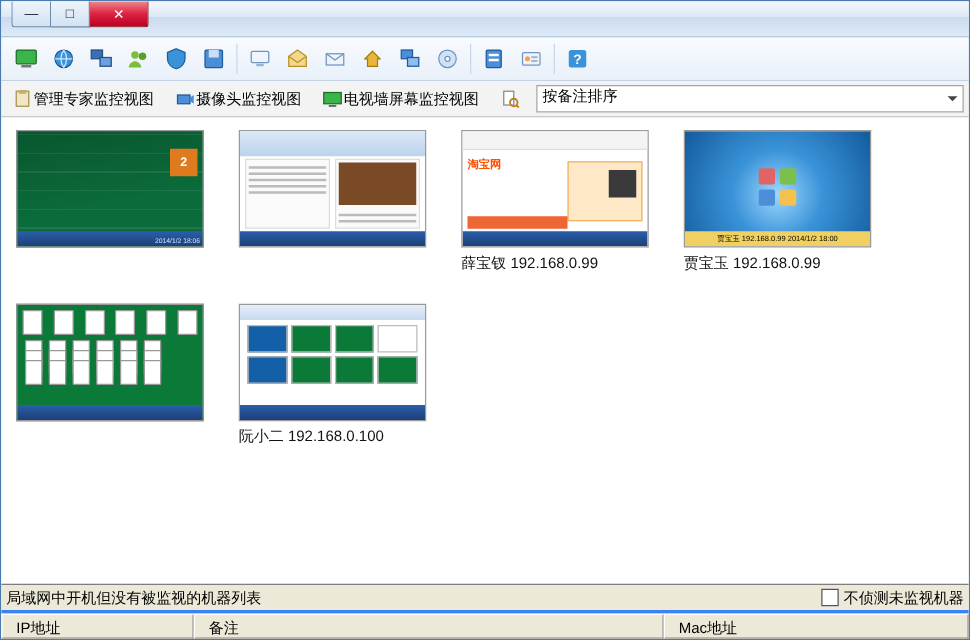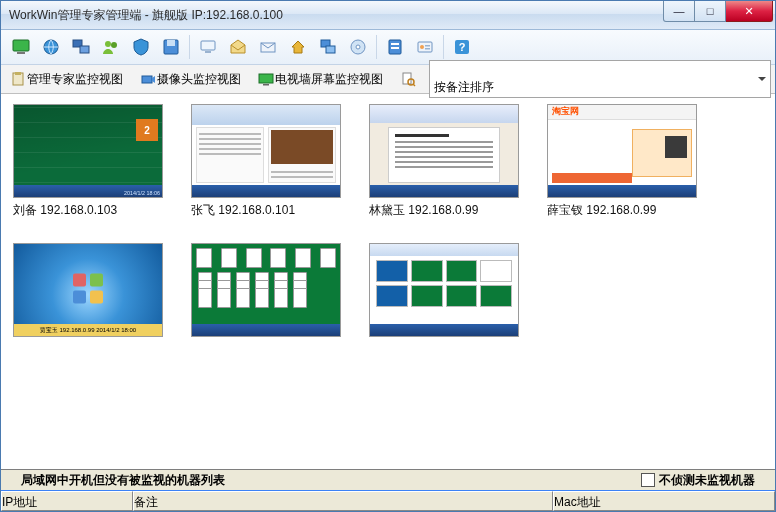--- a/index.html
+++ b/index.html
@@ -15,21 +15,21 @@
   
   .toolbar{height:34px;background:linear-gradient(to bottom,#f8fbfe,#e8f0f9);border-bottom:1px solid #c3d3e6;display:flex;align-items:center;padding:0 6px;gap:2px;}
   .tbtn{width:26px;height:26px;border:1px solid transparent;border-radius:3px;display:flex;align-items:center;justify-content:center;}
   .tbtn svg{width:20px;height:20px;}
   .tsep{width:1px;height:24px;background:#c9d7e8;margin:0 2px;}
   
   .tabstrip{height:28px;background:#f3f3f3;border-bottom:1px solid #bfbfbf;display:flex;align-items:center;padding:0 4px;gap:8px;}
   .tab{display:flex;align-items:center;gap:0;padding:2px 4px;color:#000000;white-space:nowrap;}
   .tab .ticon{width:18px;height:18px;display:inline-flex;align-items:center;justify-content:center;}
   .tab .ticon svg{width:16px;height:16px;}
-  .sort-select{flex:1;height:20px;border:1px solid #a5a5a5;background:#fff;padding:16px 18px 0 4px;position:relative;font-size:12px;display:flex;align-items:center;min-width:120px;}
+  .sort-select{flex:1;height:20px;border:1px solid #a5a5a5;background:#fff;padding:0 18px 0 4px;position:relative;font-size:12px;display:flex;align-items:flex-start;min-width:120px;}
   .sort-select::after{content:"";position:absolute;right:4px;top:50%;margin-top:-2px;border:4px solid transparent;border-top-color:#444;}
   
   .main{flex:1;background:#fff;overflow:auto;padding:10px 12px;}
   .grid{display:flex;flex-wrap:wrap;gap:24px 28px;}
   .thumb{width:150px;display:flex;flex-direction:column;}
   .thumb .screen{width:150px;height:94px;border:1px solid #9a9a9a;box-sizing:border-box;position:relative;overflow:hidden;}
   .thumb .caption{margin-top:4px;color:#111;white-space:nowrap;overflow:hidden;text-overflow:ellipsis;text-align:left;font-size:12px;}
   
   .taskbar{position:absolute;left:0;right:0;bottom:0;height:12px;background:linear-gradient(to bottom,#2a5faa,#1c3f78);}
   .taskbar small{position:absolute;right:2px;bottom:1px;color:#cfe3ff;font-size:6px;transform:scale(.9);transform-origin:right bottom;}
@@ -46,21 +46,21 @@
   .bw-img{height:34px;margin:2px;background:#7a4a26;}
   .bw-lines{padding:2px;}
   .bw-lines i{display:block;height:2px;background:#bbb;margin:3px 0;}
   .s-doc{background:#f1ebe0;}
   .doc-bar{position:absolute;left:0;right:0;top:0;height:18px;background:linear-gradient(to bottom,#e8eefb,#c6d6ee);}
   .doc-page{position:absolute;left:18px;right:18px;top:22px;bottom:14px;background:#fff;border:1px solid #ccc;padding:6px;}
   .doc-page b{display:block;height:3px;background:#333;margin-bottom:4px;width:55%;}
   .doc-page i{display:block;height:2px;background:#9a9a9a;margin:3px 0;}
   .s-taobao{background:#fff;}
   .tb-head{position:absolute;left:0;right:0;top:0;height:14px;background:#f4f4f4;border-bottom:1px solid #ddd;}
-  .tb-logo{position:absolute;left:4px;top:0;color:#ff5000;font-weight:700;font-size:9px;}
+  .tb-logo{position:absolute;left:4px;top:20px;color:#ff5000;font-weight:700;font-size:9px;}
   .tb-promo{position:absolute;right:4px;top:24px;width:58px;height:46px;background:#ffe8c8;border:1px solid #f0b060;}
   .tb-promo::after{content:"";position:absolute;right:4px;top:6px;width:22px;height:22px;background:#3a3a3a;}
   .tb-ad{position:absolute;left:4px;bottom:14px;right:64px;height:10px;background:#e63;}
   .s-solitaire{background:#0b7a38;}
   .cards-row{position:absolute;left:4px;right:4px;top:16px;display:flex;gap:3px;}
   .card{width:12px;height:16px;background:#fff;border:1px solid #999;border-radius:1px;}
   .deck{position:absolute;left:6px;top:2px;display:flex;gap:3px;}
   .deck .card{height:14px;}
   .s-win7{background:radial-gradient(circle at 50% 55%,#9ed7ff 0%,#3a93d8 40%,#125a9c 100%);}
   .win-logo{position:absolute;left:50%;top:50%;width:30px;height:30px;transform:translate(-50%,-55%);}
@@ -78,37 +78,36 @@
   .fc-stacks .stack .card{margin-bottom:-12px;height:18px;}
   .s-thumbwin{background:#fff;}
   .tw-top{position:absolute;left:0;right:0;top:0;height:12px;background:linear-gradient(to bottom,#e5eefb,#c7d9f0);}
   .tw-grid{position:absolute;left:6px;right:6px;top:16px;bottom:14px;display:grid;grid-template-columns:repeat(4,1fr);grid-auto-rows:22px;gap:3px;}
   .tw-grid div{background:#0b7a38;border:1px solid #bbb;}
   .tw-grid div:nth-child(1){background:#1360a8;}
   .tw-grid div:nth-child(4){background:#fff;}
   .tw-grid div:nth-child(5){background:#1360a8;}
   
   .bottom-panel{border-top:1px solid #7e7e7e;background:#ece9d8;}
-  .bp-head{display:flex;align-items:center;height:20px;padding:0 20px;border-bottom:1px solid #3b82f6;background:#ece9d8;font-weight:bold;}
+  .bp-head{display:flex;align-items:center;height:20px;padding:0 4px;border-bottom:3px solid #3b82f6;background:#ece9d8;}
   .bp-head .lbl{flex:1;}
   .bp-check{display:flex;align-items:center;gap:4px;}
   .bp-check .box{width:12px;height:12px;border:1px solid #555;background:#fff;}
   .bp-cols{display:flex;height:20px;background:#ece9d8;}
-  .bp-cols .col{border:1px solid #fff;border-right-color:#888;border-bottom-color:#888;padding:2px 0;background:#ece9d8;}
+  .bp-cols .col{border:1px solid #fff;border-right-color:#888;border-bottom-color:#888;padding:2px 11px;background:#ece9d8;}
   .bp-cols .c1{width:130px;}
   .bp-cols .c2{width:220px;}
   .bp-cols .c3{flex:1;}
 </style>
 </head>
 <body>
 
 <div class="window">
 
   <div class="titlebar">
-    <span class="title">WorkWin管理专家管理端 - 旗舰版 IP:192.168.0.100</span>
     <div class="win-btns">
       <div class="win-btn min">—</div>
       <div class="win-btn">□</div>
       <div class="win-btn close">✕</div>
     </div>
   </div>
 
   <div class="toolbar">
     <div class="tbtn">
         <svg viewBox="0 0 20 20">
@@ -251,21 +250,20 @@
 
   <div class="main">
     <div class="grid" id="grid">
         <div class="thumb">
           <div class="screen s-desktop1">
             <div class="orange-tile">2</div>
             <div class="taskbar">
               <small>2014/1/2 18:06</small>
             </div>
           </div>
-          <div class="caption">刘备 192.168.0.103</div>
         </div>
         <div class="thumb">
           <div class="screen s-browser">
             <div class="bw-top"></div>
             <div class="bw-body">
               <div class="bw-col">
                 <div class="bw-lines">
                   <i></i>
                   <i></i>
                   <i></i>
@@ -276,37 +274,20 @@
               <div class="bw-col">
                 <div class="bw-img"></div>
                 <div class="bw-lines">
                   <i></i>
                   <i></i>
                 </div>
               </div>
             </div>
             <div class="taskbar"></div>
           </div>
-          <div class="caption">张飞 192.168.0.101</div>
-        </div>
-        <div class="thumb">
-          <div class="screen s-doc">
-            <div class="doc-bar"></div>
-            <div class="doc-page">
-              <b></b>
-              <i></i>
-              <i></i>
-              <i></i>
-              <i></i>
-              <i></i>
-              <i></i>
-            </div>
-            <div class="taskbar"></div>
-          </div>
-          <div class="caption">林黛玉 192.168.0.99</div>
         </div>
         <div class="thumb">
           <div class="screen s-taobao">
             <div class="tb-head"></div>
             <div class="tb-logo">淘宝网</div>
             <div class="tb-promo"></div>
             <div class="tb-ad"></div>
             <div class="taskbar"></div>
           </div>
           <div class="caption">薛宝钗 192.168.0.99</div>
@@ -314,20 +295,21 @@
         <div class="thumb">
           <div class="screen s-win7">
             <div class="win-logo">
               <span class="wl-r"></span>
               <span class="wl-g"></span>
               <span class="wl-b"></span>
               <span class="wl-y"></span>
             </div>
             <div class="label-strip">贾宝玉 192.168.0.99 2014/1/2 18:00</div>
           </div>
+          <div class="caption">贾宝玉 192.168.0.99</div>
         </div>
         <div class="thumb">
           <div class="screen s-freecell">
             <div class="fc-row">
               <div class="card"></div>
               <div class="card"></div>
               <div class="card"></div>
               <div class="card"></div>
               <div class="card"></div>
               <div class="card"></div>
@@ -375,20 +357,21 @@
               <div></div>
               <div></div>
               <div></div>
               <div></div>
               <div></div>
               <div></div>
               <div></div>
             </div>
             <div class="taskbar"></div>
           </div>
+          <div class="caption">阮小二 192.168.0.100</div>
         </div>
       </div>
   </div>
 
   <div class="bottom-panel">
     <div class="bp-head">
       <span class="lbl">局域网中开机但没有被监视的机器列表</span>
       <label class="bp-check">
         <span class="box"></span>
         <span>不侦测未监视机器</span>

